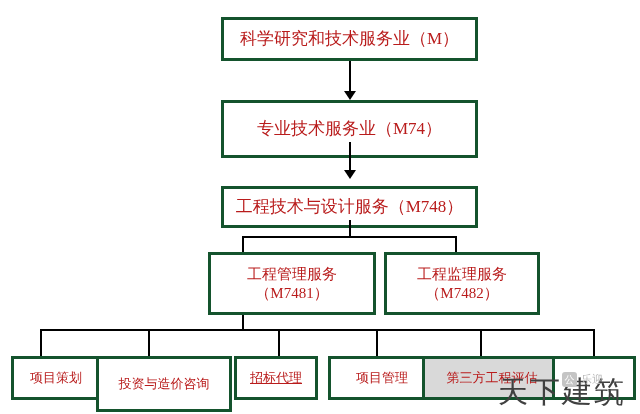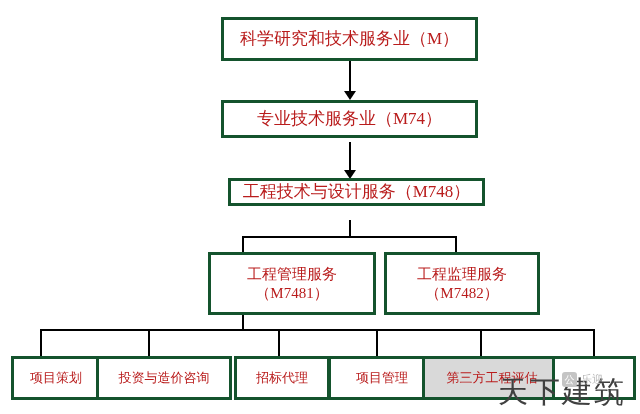--- a/index.html
+++ b/index.html
@@ -91,26 +91,26 @@
 </head>
 <body>
 
 <div id="page">
 
   <div class="node lvl1" style="left:221px; top:17px; width:257px; height:44px;">科学研究和技术服务业（M）</div>
 
   <div class="conn vline" style="left:349px; top:61px; height:34px;"></div>
   <div class="arrow" style="left:344px; top:91px;"></div>
 
-  <div class="node lvl2" style="left:221px; top:100px; width:257px; height:38px;">专业技术服务业（M74）</div>
+  <div class="node lvl2" style="left:221px; top:100px; width:257px; height:58px;">专业技术服务业（M74）</div>
 
   <div class="conn vline" style="left:349px; top:142px; height:32px;"></div>
   <div class="arrow" style="left:344px; top:170px;"></div>
 
-  <div class="node lvl3" style="left:221px; top:178px; width:257px; height:28px;margin-left:7px;">工程技术与设计服务（M748）</div>
+  <div class="node lvl3" style="left:221px; top:186px; width:257px; height:42px;">工程技术与设计服务（M748）</div>
 
   <div class="conn vline" style="left:349px; top:220px; height:17px;"></div>
   <div class="conn hline" style="left:242px; top:236px; width:215px;"></div>
   <div class="conn vline" style="left:242px; top:236px; height:16px;"></div>
   <div class="conn vline" style="left:455px; top:236px; height:16px;"></div>
 
   <div class="node lvl4" style="left:173px; top:252px; width:168px; height:63px;margin-left:35px;">工程管理服务
 （M7481）</div>
   <div class="node lvl4" style="left:384px; top:252px; width:156px; height:63px;">工程监理服务
 （M7482）</div>
@@ -118,22 +118,22 @@
   <div class="conn vline" style="left:242px; top:315px; height:15px;"></div>
   <div class="conn hline" style="left:40px; top:329px; width:554px;"></div>
   <div class="conn vline" style="left:40px; top:329px; height:27px;"></div>
   <div class="conn vline" style="left:148px; top:329px; height:27px;"></div>
   <div class="conn vline" style="left:278px; top:329px; height:27px;"></div>
   <div class="conn vline" style="left:376px; top:329px; height:27px;"></div>
   <div class="conn vline" style="left:480px; top:329px; height:27px;"></div>
   <div class="conn vline" style="left:593px; top:329px; height:27px;"></div>
 
   <div class="node leaf" style="left:11px; top:356px; width:90px; height:44px;">项目策划</div>
-  <div class="node leaf" style="left:96px; top:356px; width:136px; height:44px;">投资与造价咨询</div>
-  <div class="node leaf" style="left:234px; top:356px; width:96px; height:44px;">招标代理</div>
+  <div class="node leaf" style="left:96px; top:356px; width:136px; height:56px;">投资与造价咨询</div>
+  <div class="node leaf" style="left:234px; top:356px; width:84px; height:44px;text-decoration:underline;">招标代理</div>
   <div class="node leaf" style="left:328px; top:356px; width:108px; height:44px;">项目管理</div>
   <div class="node leaf shaded" style="left:422px; top:356px; width:140px; height:44px;">第三方工程评估</div>
   <div class="node leaf" style="left:552px; top:356px; width:84px; height:44px;"></div>
 
   <div class="wm-big" style="left:498px; top:372px;">天下建筑</div>
   <div class="wm" style="left:562px; top:372px;">
     <span class="wm-badge">公</span>
     <span>乐迎</span>
   </div>
 

